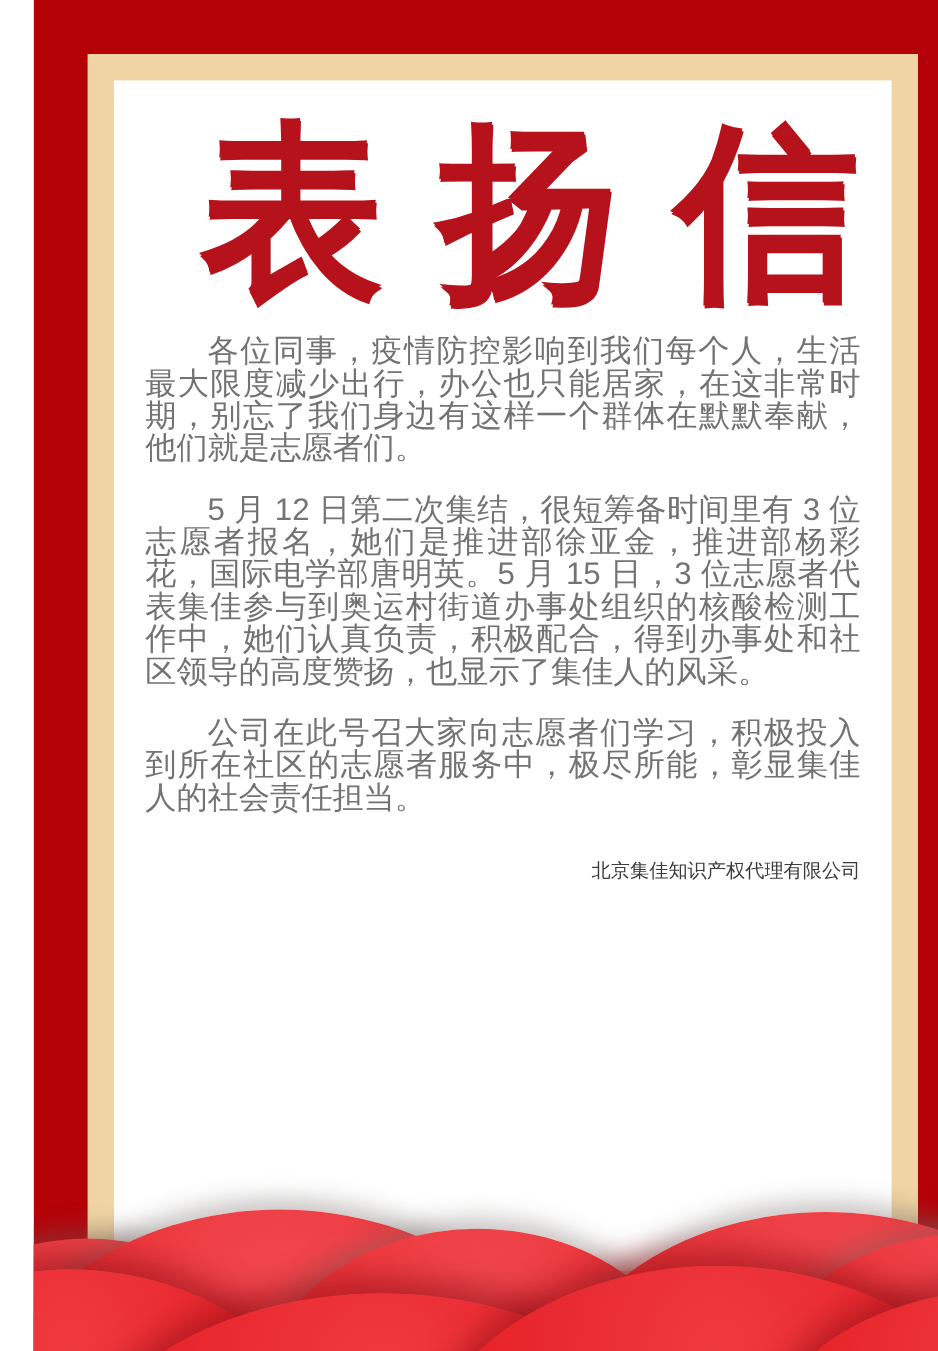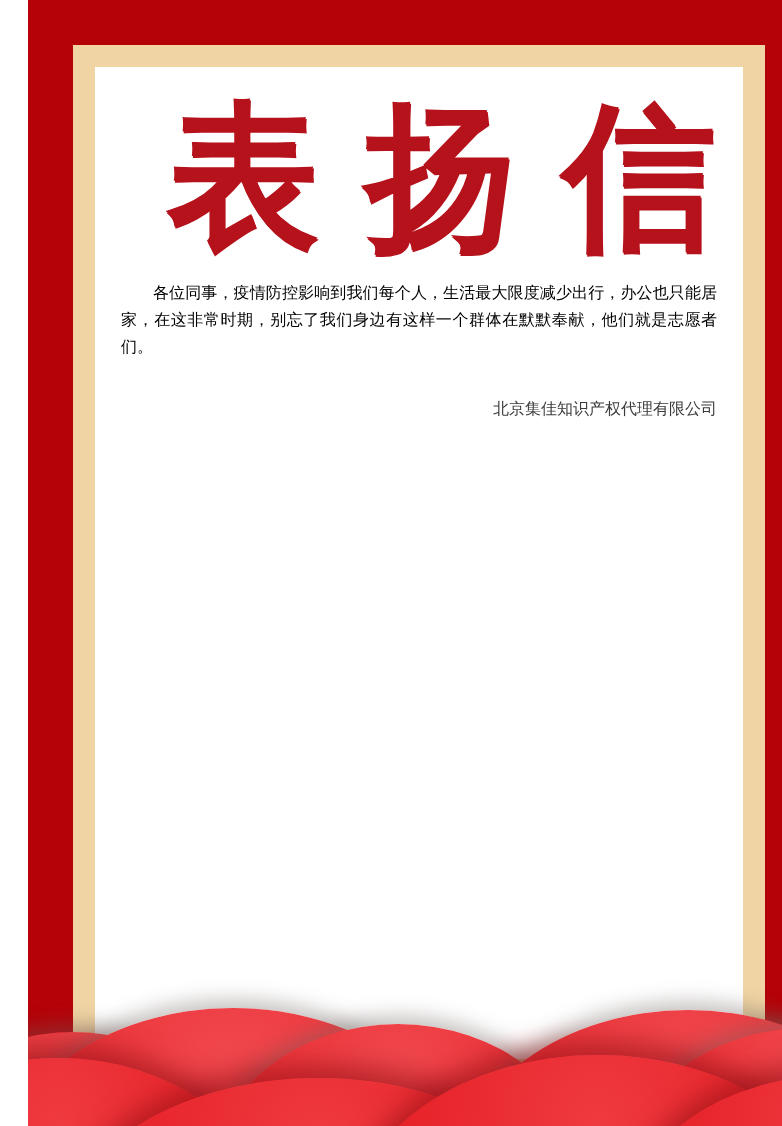--- a/index.html
+++ b/index.html
@@ -42,22 +42,22 @@
     color: #b6121c;
     letter-spacing: 46px;
     text-indent: 46px;
     white-space: nowrap;
     transform: scaleY(1.04);
     text-shadow: 1px 2px 0 #b6121c;
     font-family: "DejaVu Serif", "Liberation Serif", serif;
   }
   
   .body-text {
-    color: #000000;
-    font-size: 16px;
+    color: #737373;
+    font-size: 26px;
     line-height: 27px;
     text-align: justify;
   }
   .body-text p {
     margin: 0 0 24px 0;
     text-indent: 2em;
   }
   .body-text p.no-gap { margin-bottom: 0; }
   
   .signature {
@@ -92,20 +92,22 @@
 <div id="page">
 
   <div class="frame-red"></div>
   <div class="frame-cream"></div>
 
   <div class="content">
     <h1 class="title">表扬信</h1>
 
     <div class="body-text">
       <p>各位同事，疫情防控影响到我们每个人，生活最大限度减少出行，办公也只能居家，在这非常时期，别忘了我们身边有这样一个群体在默默奉献，他们就是志愿者们。</p>
+      <p>5 月 12 日第二次集结，很短筹备时间里有 3 位志愿者报名，她们是推进部徐亚金，推进部杨彩花，国际电学部唐明英。5 月 15 日，3 位志愿者代表集佳参与到奥运村街道办事处组织的核酸检测工作中，她们认真负责，积极配合，得到办事处和社区领导的高度赞扬，也显示了集佳人的风采。</p>
+      <p class="no-gap">公司在此号召大家向志愿者们学习，积极投入到所在社区的志愿者服务中，极尽所能，彰显集佳人的社会责任担当。</p>
     </div>
 
     <div class="signature">
       <div>北京集佳知识产权代理有限公司</div>
     </div>
   </div>
 
   <div class="waves">
 
     <div class="hill back" style="left:-120px; top:1032px; width:330px; height:260px;"></div>

